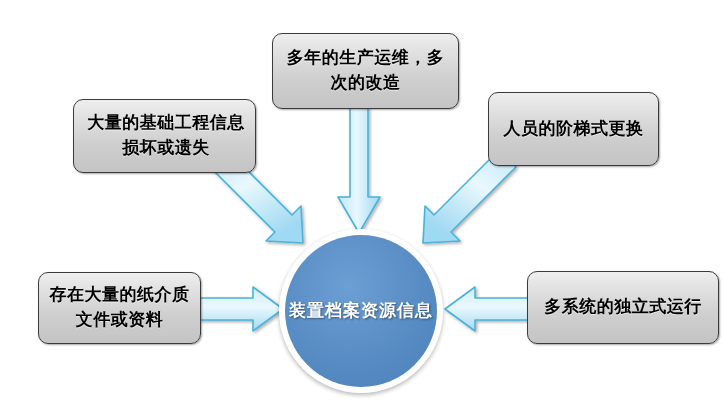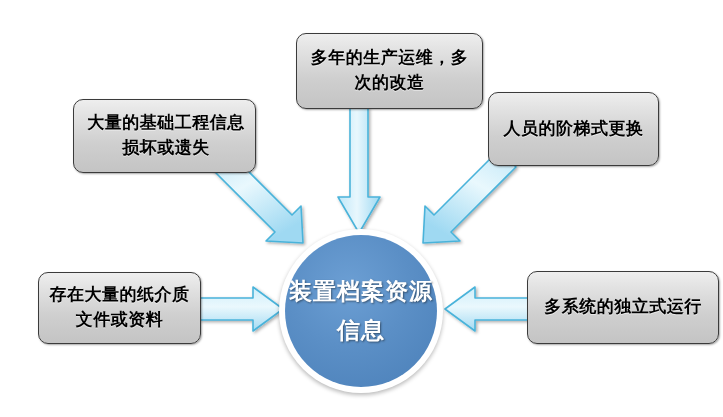--- a/index.html
+++ b/index.html
@@ -57,21 +57,21 @@
     width: 152px;
     height: 152px;
     border-radius: 50%;
     background: radial-gradient(circle at 42% 34%, #6c9fd4 0%, #5b8fc6 45%, #4a7fb8 100%);
     display: flex;
     align-items: center;
     justify-content: center;
     text-align: center;
     color: #ffffff;
     font-weight: bold;
-    font-size: 23px;
+    font-size: 17px;
     line-height: 1.7;
     letter-spacing: 1px;
     text-shadow: 1px 1px 2px rgba(0,0,0,0.45);
   }
 
   
   #arrow-layer {
     position: absolute;
     left: 0;
     top: 0;
@@ -126,21 +126,21 @@
 
     <g filter="url(#softShadow)">
       <path d="M 200,298 L 253,298 L 253,287 L 283,309 L 253,331 L 253,320 L 200,320 Z" fill="url(#gradHorz)" stroke="#4ab3da" stroke-width="1.6" stroke-linejoin="round"></path>
     </g>
 
     <g filter="url(#softShadow)">
       <path d="M 528,298 L 475,298 L 475,287 L 445,309 L 475,331 L 475,320 L 528,320 Z" fill="url(#gradHorz)" stroke="#4ab3da" stroke-width="1.6" stroke-linejoin="round"></path>
     </g>
   </svg>
 
-  <div class="node-box" style="left:272px; top:33px; width:187px; height:76px;margin-left:24px;">
+  <div class="node-box" style="left:272px; top:33px; width:187px; height:76px;">
     <span>多年的生产运维，多次的改造</span>
   </div>
 
   <div class="node-box" style="left:73px; top:99px; width:183px; height:74px;padding-left:11px;">
     <span>大量的基础工程信息损坏或遗失</span>
   </div>
 
   <div class="node-box" style="left:488px; top:92px; width:171px; height:74px;align-items:center;">
     <span>人员的阶梯式更换</span>
   </div>

